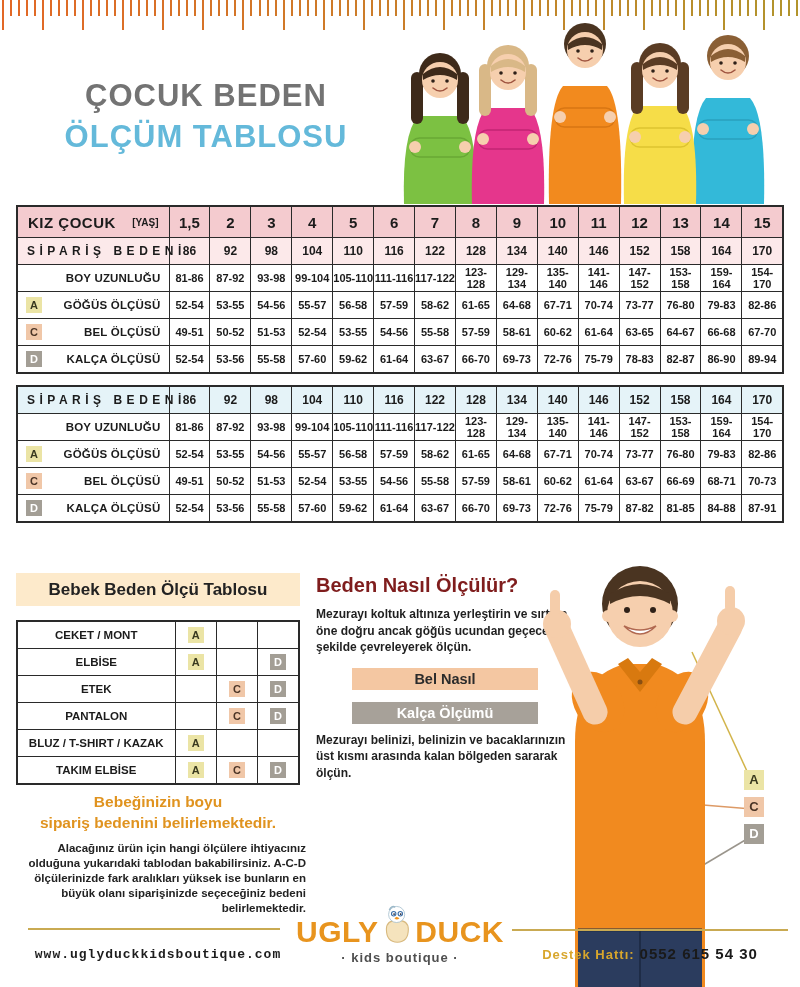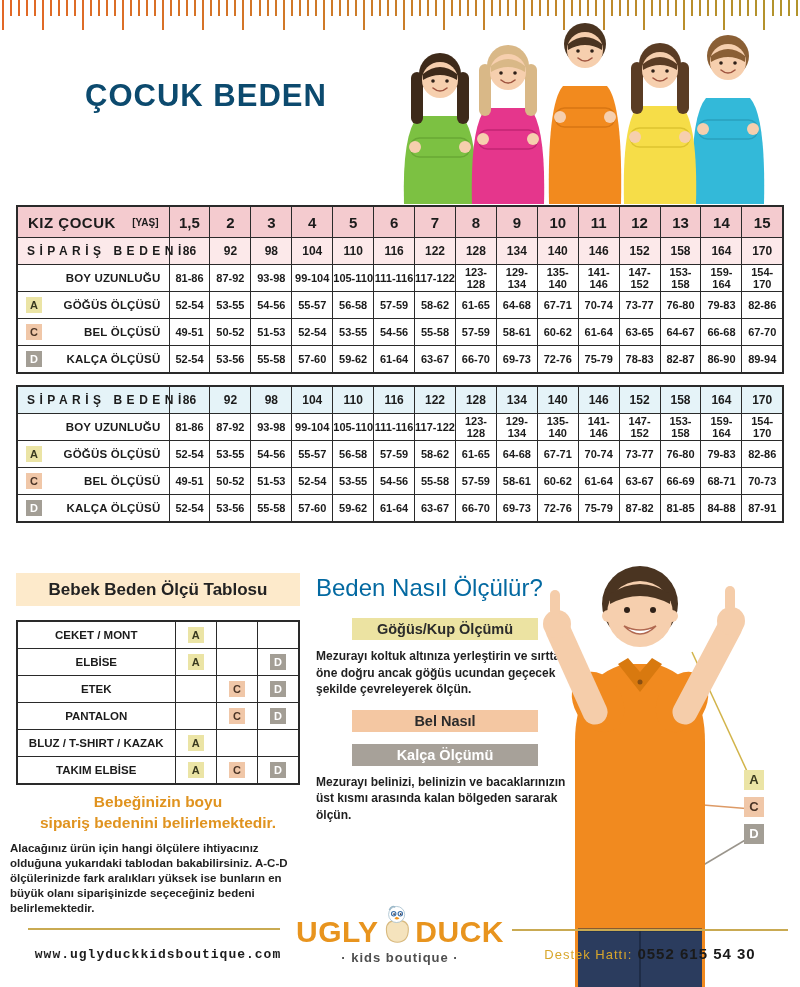--- a/index.html
+++ b/index.html
@@ -7,21 +7,21 @@
         font-family:"Liberation Sans",sans-serif;color:#1b1b1b;}
 
   
   .ruler{position:absolute;top:0;left:0;width:796px;height:34px;padding:0 2px;
          display:flex;justify-content:space-between;align-items:flex-start;}
   .ruler i{display:block;width:2px;height:16px;}
   .ruler i.long{height:30px;}
 
   
   .title-block{position:absolute;left:58px;top:78px;width:296px;text-align:center;}
-  .title-l1{font-size:31px;font-weight:bold;letter-spacing:1px;color:#0c4a6e;}
+  .title-l1{font-size:31px;font-weight:bold;letter-spacing:1px;color:#737373;}
   .title-l2{font-size:31px;font-weight:bold;letter-spacing:1px;color:#64b9da;margin-top:5px;}
 
   .kids-photo{position:absolute;left:398px;top:20px;width:375px;height:184px;}
 
   
   table.size-table{position:absolute;left:16px;width:768px;border-collapse:collapse;
         table-layout:fixed;border:2px solid #2a2a2a;background:#fff;}
   table.size-table.t-pink{top:205px;}
   table.size-table.t-blue{top:385px;}
   .size-table td{border:1px solid #2a2a2a;text-align:center;font-weight:bold;
@@ -47,25 +47,25 @@
 
   
   .baby-title{position:absolute;left:16px;top:573px;width:284px;height:33px;line-height:33px;
         background:#fdeacb;text-align:center;font-size:17px;font-weight:bold;color:#222;}
   table.baby-table{position:absolute;left:16px;top:620px;width:284px;border-collapse:collapse;
         border:2px solid #2a2a2a;table-layout:fixed;background:#fff;}
   .baby-table td{border:1px solid #2a2a2a;height:26px;text-align:center;font-weight:bold;
         font-size:11.5px;padding:0;white-space:nowrap;}
   .baby-note-headline{position:absolute;left:12px;top:792px;width:292px;text-align:center;
         font-size:15.5px;font-weight:bold;color:#e0931f;line-height:1.35;}
-  .baby-note-body{position:absolute;left:10px;top:841px;width:296px;margin:0;text-align:left;
+  .baby-note-body{position:absolute;left:10px;top:841px;width:296px;margin:0;text-align:right;
         font-size:11.5px;font-weight:bold;color:#222;line-height:1.3;}
 
   
-  .howto-title{position:absolute;left:316px;top:574px;font-size:24px;font-weight:normal;color:#0369a1;}
+  .howto-title{position:absolute;left:316px;top:574px;font-size:20px;font-weight:bold;color:#7f1d1d;}
   #howtoSections{position:absolute;left:316px;top:606px;width:258px;}
   .sec-label{margin:12px auto 8px;width:fit-content;min-width:150px;padding:3px 18px;
         text-align:center;font-size:14.5px;font-weight:bold;color:#2b2b2b;}
   .lab-a{background:#ece3a2;}
   .lab-c{background:#f4c7a2;}
   .lab-d{background:#a7a199;color:#fff;}
   .howto-sec p{margin:0;font-size:12px;font-weight:bold;color:#1f1f1f;line-height:1.38;}
 
   
   .boy-photo{position:absolute;left:540px;top:552px;width:260px;height:435px;z-index:1;}
@@ -82,21 +82,21 @@
   .website{position:absolute;left:8px;top:947px;width:300px;text-align:center;z-index:5;
         font-family:"Liberation Mono",monospace;font-weight:bold;font-size:13px;
         letter-spacing:1px;color:#1c1c1c;}
   .logo{position:absolute;left:296px;top:905px;width:208px;display:flex;align-items:center;
         justify-content:center;z-index:5;}
   .logo-word{font-size:30px;font-weight:bold;color:#e8941e;letter-spacing:.5px;}
   .duck-icon{width:42px;height:54px;margin:0 3px;transform:translateY(-8px);}
   .logo-sub{position:absolute;left:296px;top:950px;width:208px;text-align:center;z-index:5;
         font-size:13px;font-weight:bold;color:#4f4f4f;letter-spacing:1px;}
   .support{position:absolute;left:505px;top:945px;width:290px;text-align:center;z-index:5;white-space:nowrap;}
-  .support-label{color:#d8a62c;font-size:13px;font-weight:normal;letter-spacing:1px;margin-right:5px;}
+  .support-label{color:#d8a62c;font-size:13px;font-weight:bold;letter-spacing:1px;margin-right:5px;}
   .support-phone{color:#1a1a1a;font-size:15px;font-weight:bold;letter-spacing:1px;}
 </style>
 </head>
 <body>
 
 <div class="page">
 
   <div class="ruler" id="ruler">
       <i class="long" style="background: rgb(226, 104, 38);"></i>
       <i style="background: rgb(226, 104, 38);"></i>
@@ -195,20 +195,21 @@
       <i style="background: rgb(180, 146, 44);"></i>
       <i class="long" style="background: rgb(180, 146, 44);"></i>
       <i style="background: rgb(179, 147, 44);"></i>
       <i style="background: rgb(179, 147, 44);"></i>
       <i style="background: rgb(178, 148, 44);"></i>
       <i style="background: rgb(178, 148, 44);"></i>
     </div>
 
   <div class="title-block">
     <div class="title-l1">ÇOCUK BEDEN</div>
+    <div class="title-l2">ÖLÇÜM TABLOSU</div>
   </div>
 
   <svg class="kids-photo" id="kidsPhoto" viewBox="0 0 375 184">
       <g>
         <path d="M6,184 Q4,114 20,96 L64,96 Q80,114 78,184 Z" fill="#7cc142"></path>
         <circle cx="42" cy="54" r="21" fill="#3e2a1a"></circle>
         <rect x="13" y="52" width="12" height="52" rx="6" fill="#3e2a1a"></rect>
         <rect x="59" y="52" width="12" height="52" rx="6" fill="#3e2a1a"></rect>
         <circle cx="42" cy="60" r="18" fill="#f6cfae"></circle>
         <path d="M25,54 Q42,40 59,54 L59,60 Q42,50 25,60 Z" fill="#3e2a1a"></path>
@@ -615,21 +616,20 @@
 
   <div class="baby-note-headline">
     <span>Bebeğinizin boyu</span><br>
     <span>sipariş bedenini belirlemektedir.</span>
   </div>
   <p class="baby-note-body">Alacağınız ürün için hangi ölçülere ihtiyacınız olduğuna yukarıdaki tablodan bakabilirsiniz. A-C-D ölçülerinizde fark aralıkları yüksek ise bunların en büyük olanı siparişinizde seçeceğiniz bedeni belirlemektedir.</p>
 
   <div class="howto-title">Beden Nasıl Ölçülür?</div>
   <div id="howtoSections">
       <div class="howto-sec">
-        <div class="sec-label lab-a">Göğüs/Kup Ölçümü</div>
         <p>Mezurayı koltuk altınıza yerleştirin ve sırttan öne doğru ancak göğüs ucundan geçecek şekilde çevreleyerek ölçün.</p>
       </div>
       <div class="howto-sec">
         <div class="sec-label lab-c">Bel Nasıl</div>
       </div>
       <div class="howto-sec">
         <div class="sec-label lab-d">Kalça Ölçümü</div>
         <p>Mezurayı belinizi, belinizin ve bacaklarınızın üst kısmı arasında kalan bölgeden sararak ölçün.</p>
       </div>
     </div>

